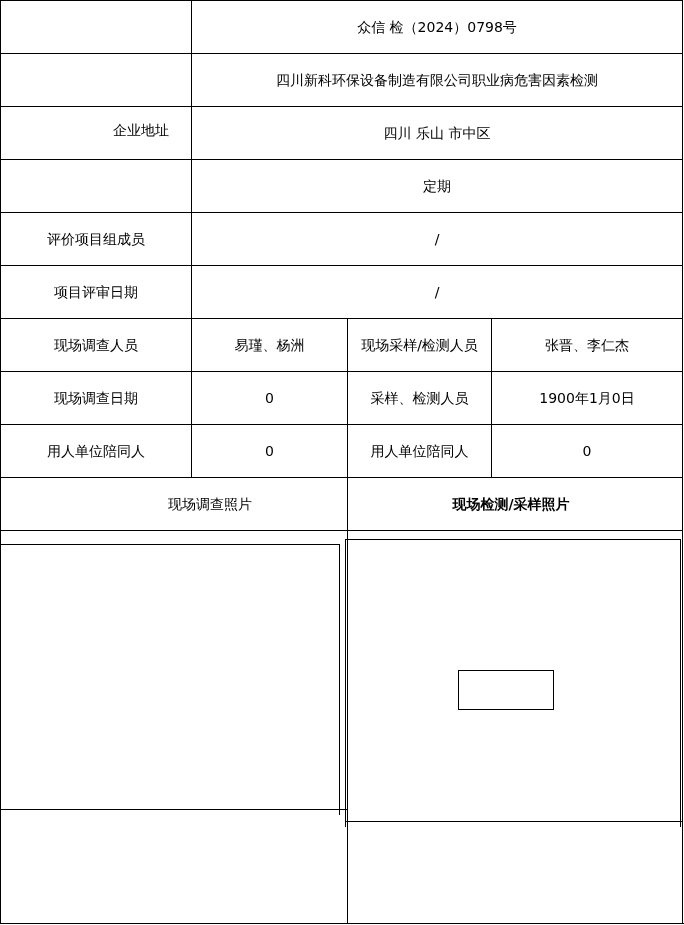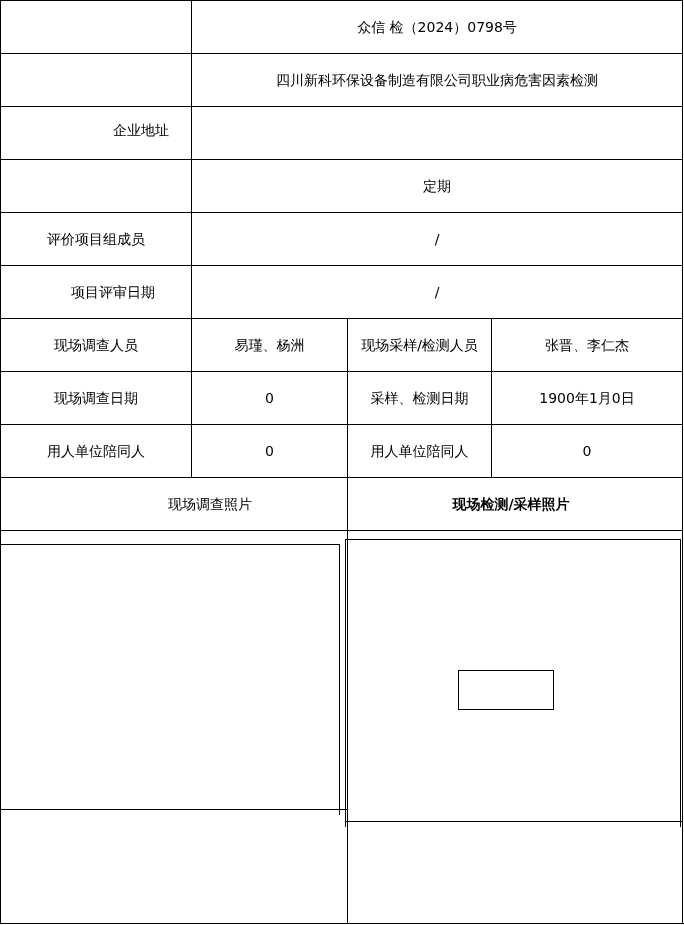--- a/index.html
+++ b/index.html
@@ -36,37 +36,38 @@
   <div class="vl" style="left:682px;top:0;height:924px;"></div>
   <div class="vl" style="left:191px;top:0;height:478px;"></div>
   <div class="vl" style="left:347px;top:318px;height:606px;"></div>
   <div class="vl" style="left:491px;top:318px;height:160px;"></div>
 
   <div class="cell" style="left:192px;top:1px;width:490px;height:52px;">众信 检（2024）0798号</div>
 
   <div class="cell" style="left:192px;top:54px;width:490px;height:52px;">四川新科环保设备制造有限公司职业病危害因素检测</div>
 
   <div class="cell" style="left:1px;top:104px;width:190px;height:52px;margin-left:45px;">企业地址</div>
+  <div class="cell" style="left:192px;top:107px;width:490px;height:52px;">四川 乐山 市中区</div>
 
   <div class="cell" style="left:192px;top:160px;width:490px;height:52px;text-align:center;">定期</div>
 
   <div class="cell" style="left:1px;top:213px;width:190px;height:52px;">评价项目组成员</div>
   <div class="cell" style="left:192px;top:213px;width:490px;height:52px;">/</div>
 
-  <div class="cell" style="left:18px;top:266px;width:190px;height:52px;">项目评审日期</div>
+  <div class="cell" style="left:1px;top:266px;width:190px;height:52px;">项目评审日期</div>
   <div class="cell" style="left:192px;top:266px;width:490px;height:52px;">/</div>
 
   <div class="cell" style="left:192px;top:319px;width:155px;height:52px;">易瑾、杨洲</div>
   <div class="cell" style="left:1px;top:319px;width:190px;height:52px;">现场调查人员</div>
   <div class="cell" style="left:348px;top:319px;width:143px;height:52px;">现场采样/检测人员</div>
   <div class="cell" style="left:492px;top:319px;width:190px;height:52px;">张晋、李仁杰</div>
 
   <div class="cell" style="left:1px;top:372px;width:190px;height:52px;">现场调查日期</div>
   <div class="cell" style="left:192px;top:372px;width:155px;height:52px;">0</div>
-  <div class="cell" style="left:348px;top:372px;width:143px;height:52px;">采样、检测日期</div>
+  <div class="cell" style="left:348px;top:372px;width:143px;height:52px;">采样、检测人员</div>
   <div class="cell" style="left:492px;top:372px;width:190px;height:52px;">1900年1月0日</div>
 
   <div class="cell" style="left:1px;top:425px;width:190px;height:52px;">用人单位陪同人</div>
   <div class="cell" style="left:192px;top:425px;width:155px;height:52px;">0</div>
   <div class="cell" style="left:348px;top:425px;width:143px;height:52px;">用人单位陪同人</div>
   <div class="cell" style="left:492px;top:425px;width:190px;height:52px;">0</div>
 
   <div class="cell" style="left:1px;top:478px;width:346px;height:52px;margin-left:36px;">现场调查照片</div>
   <div class="cell" style="left:344px;top:478px;width:334px;height:52px;font-weight:bold;">现场检测/采样照片</div>
 

